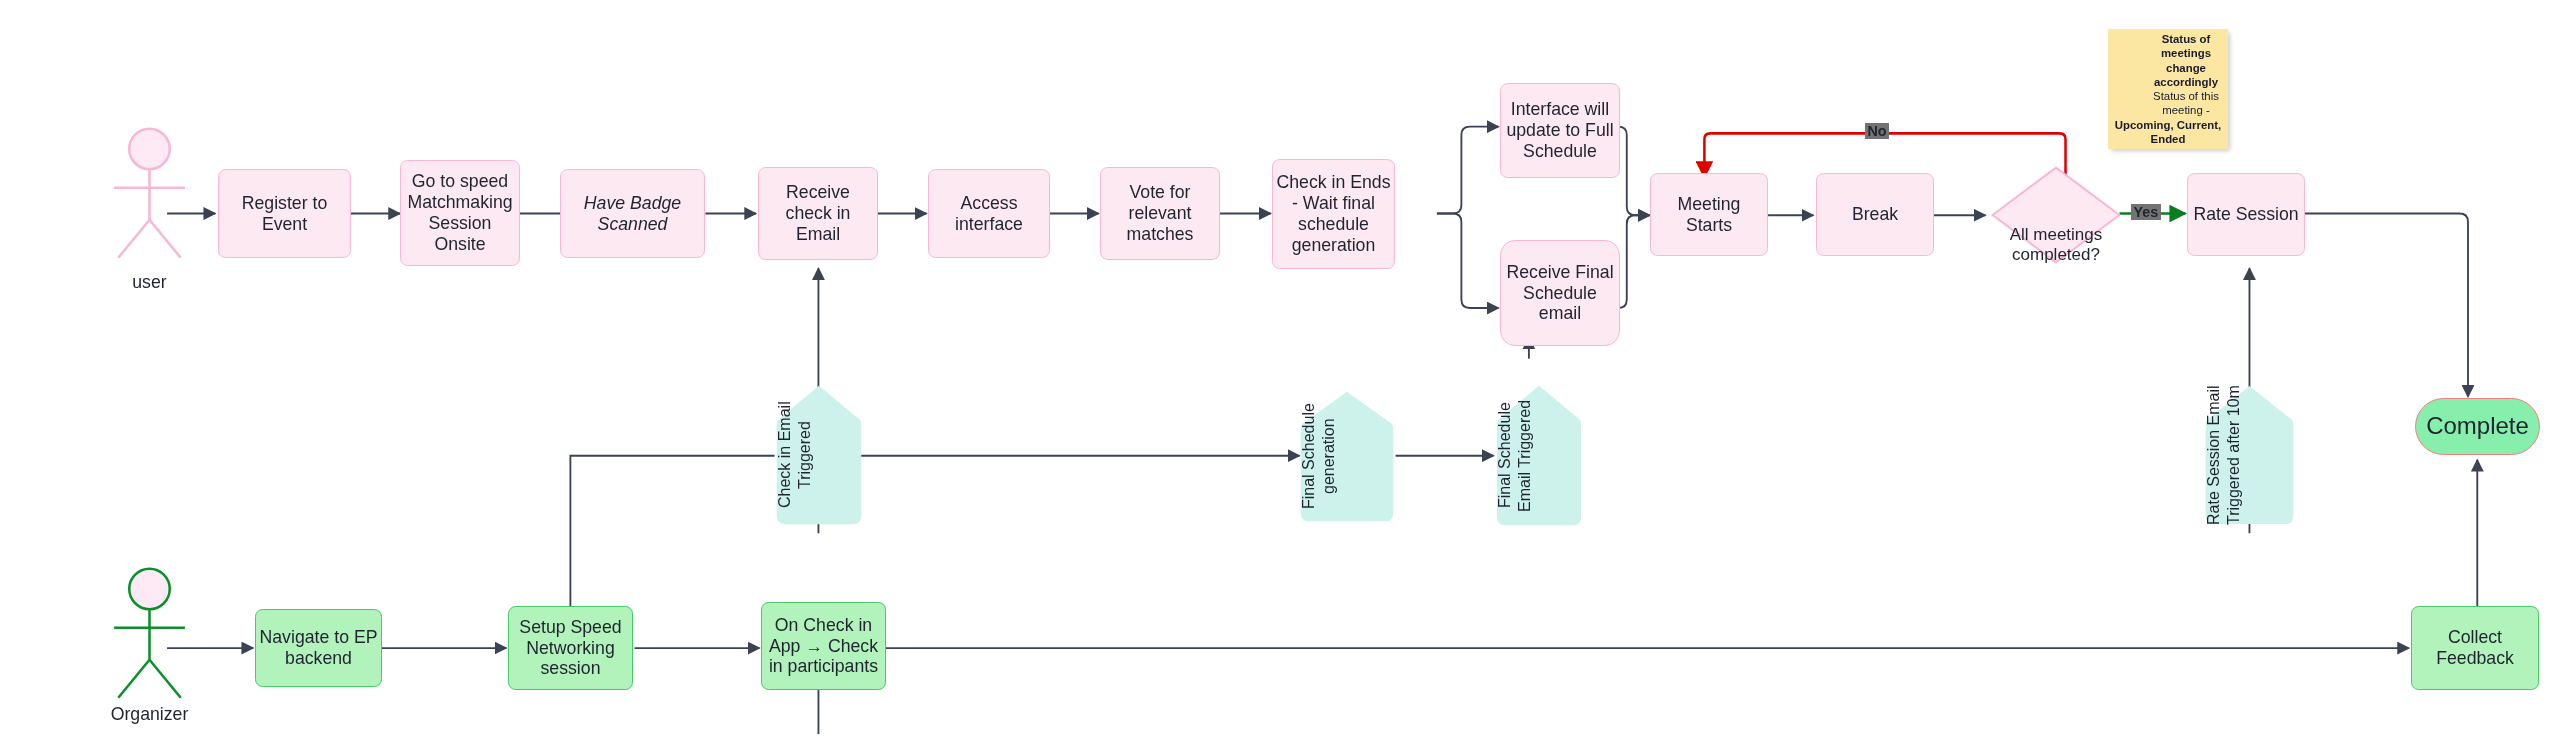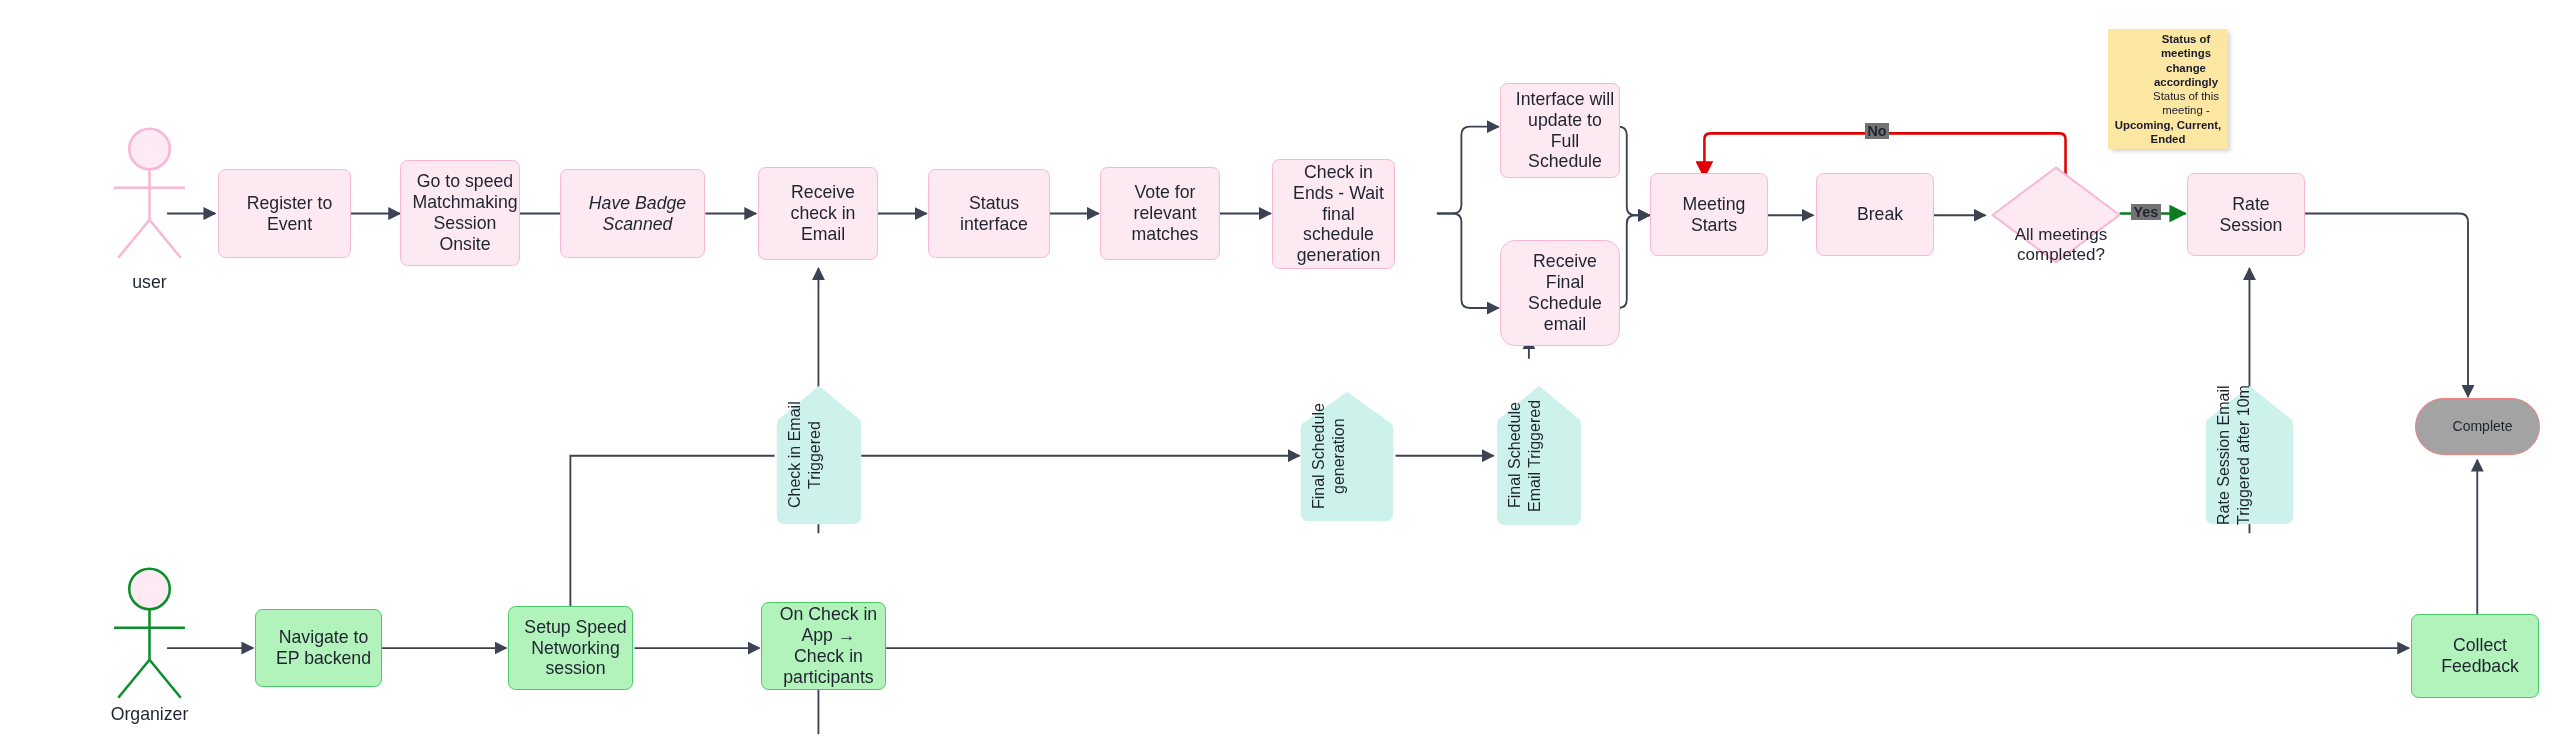--- a/index.html
+++ b/index.html
@@ -22,21 +22,20 @@
   }
   .node{
     position:absolute;
     box-sizing:border-box;
     display:flex;
     align-items:center;
     justify-content:center;
     text-align:center;
     line-height:1.18;
     z-index:5;
-    padding-left:10px;
   }
   .node .lbl{display:block;width:100%;padding:0 3.4px;}
 
   
   .pink{
     background:#fde9f2;
     border:1.7px solid #f7b7d5;
     border-radius:7.6px;
     color:#1f2430;
     font-size:17.7px;
@@ -69,24 +68,24 @@
     position:absolute;left:0;top:0;width:100%;height:100%;
   }
   .teal .inner{
     position:relative;
     display:flex;align-items:center;justify-content:center;
     width:100%;height:100%;
     z-index:2;
   }
   
   .pill{
-    background:#a3a3a3;
+    background:#86efac;
     border:1.7px solid #ef8080;
     border-radius:29px;
-    font-size:14px;
+    font-size:24px;
     color:#1f2430;
   }
   
   .diamond{
     background:transparent;
     border:none;
     font-size:17px;
   }
   .diamond svg{position:absolute;left:0;top:0;}
   .diamond .inner{
@@ -229,21 +228,21 @@
 
   <div class="node pink" style="left:560px; top:169px; width:145px; height:89px;font-style:italic;">
     <span class="lbl">Have Badge Scanned</span>
   </div>
 
   <div class="node pink" style="left:758px; top:167px; width:120px; height:93px;">
     <span class="lbl">Receive check in Email</span>
   </div>
 
   <div class="node pink" style="left:928px; top:169px; width:122px; height:89px;">
-    <span class="lbl">Status interface</span>
+    <span class="lbl">Access interface</span>
   </div>
 
   <div class="node pink" style="left:1100px; top:167px; width:120px; height:93px;">
     <span class="lbl">Vote for relevant matches</span>
   </div>
 
   <div class="node pink" style="left:1272px; top:159px; width:123px; height:110px;">
     <span class="lbl">Check in Ends - Wait final schedule generation</span>
   </div>
 
@@ -285,21 +284,21 @@
   </div>
 
   <div class="node green" style="left:508px; top:606px; width:125px; height:84px;">
     <span class="lbl">Setup Speed Networking session</span>
   </div>
 
   <div class="node green" style="left:761px; top:602px; width:125px; height:88px;">
     <span class="lbl">On Check in App  → Check in participants</span>
   </div>
 
-  <div class="node green" style="left:2411px; top:606px; width:128px; height:84px;margin-top:8px;">
+  <div class="node green" style="left:2411px; top:606px; width:128px; height:84px;">
     <span class="lbl">Collect Feedback</span>
   </div>
 
   <div class="node teal" style="left:775px; top:384px; width:88px; height:142px; background:transparent;">
     <svg class="pent" width="88" height="142" viewBox="0 0 104 168">
       <path d="M 52 2 L 100 42 Q 102 44 102 50 L 102 156 Q 102 166 92 166 L 12 166 Q 2 166 2 156 L 2 50 Q 2 44 4 42 Z" fill="#cdf2ec" stroke="none"></path>
     </svg>
     <div class="inner">
       <span class="lbl">Check in Email Triggered</span>
     </div>

